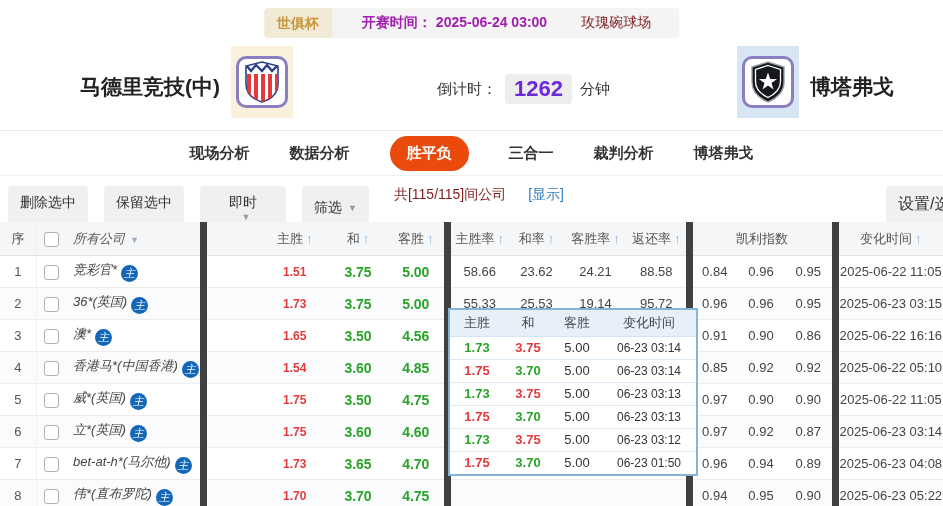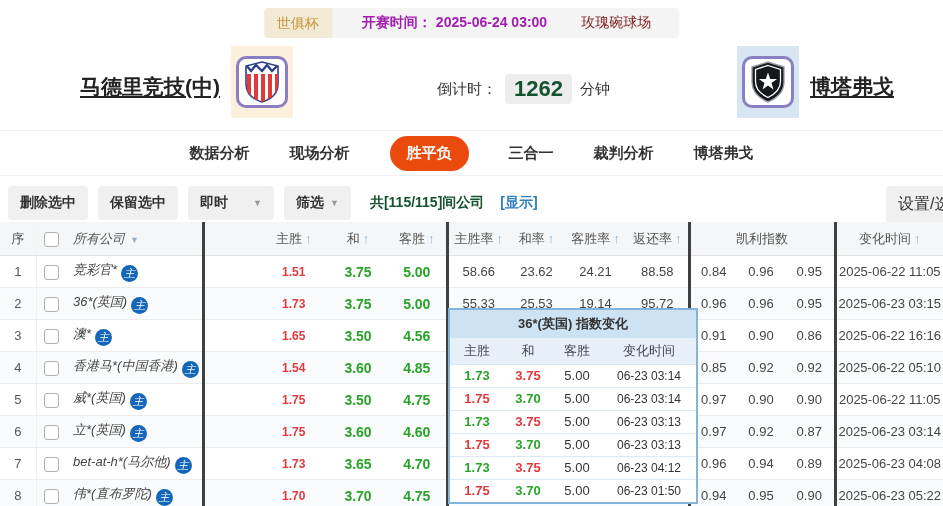--- a/index.html
+++ b/index.html
@@ -4,69 +4,69 @@
 <style>
   html,body{margin:0;padding:0;}
   body{width:943px;height:506px;overflow:hidden;position:relative;background:#fff;
        font-family:"Liberation Sans","DejaVu Sans",sans-serif;color:#333;}
 
   
   .topbar{position:absolute;top:8px;left:50%;transform:translateX(-50%);
           display:flex;align-items:center;background:#f4f4f5;border-radius:4px;
           height:30px;font-size:14px;white-space:nowrap;}
   .badge{background:#f1ead4;color:#c9953a;padding:0 13px;height:30px;line-height:30px;
-         border-radius:4px 0 0 4px;font-weight:normal;}
+         border-radius:4px 0 0 4px;font-weight:bold;}
   .kick{font-weight:bold;color:#a21caf;margin:0 30px;}
   .kick span{margin-right:4px;}
   .venue{color:#7f1d1d;margin-right:28px;}
 
   
-  .team-name{position:absolute;top:73px;font-size:21px;font-weight:bold;color:#222;text-decoration:underline;}
+  .team-name{position:absolute;top:73px;font-size:21px;font-weight:bold;color:#222;}
   .team-name.home{left:80px;}
   .team-name.away{left:810px;}
   .logo-tile{position:absolute;top:46px;width:62px;height:72px;display:flex;
              align-items:center;justify-content:center;}
   .logo-tile.home{left:231px;background:#fbf0dc;}
   .logo-tile.away{left:737px;background:#d8e6f3;}
   .logo-box{width:52px;height:52px;background:#fff;border:3px solid #8a7fc2;border-radius:10px;
             display:flex;align-items:center;justify-content:center;box-sizing:border-box;}
 
   .countdown{position:absolute;left:437px;top:74px;display:flex;align-items:center;
              font-size:15px;color:#333;}
   .cd-value{background:#ededee;border-radius:4px;padding:2px 9px;margin:0 8px;
-            color:#14532d;font-weight:bold;font-size:22px;}
+            color:#6d28d9;font-weight:bold;font-size:22px;}
 
   
   .tabs{position:absolute;top:130px;left:0;width:943px;height:46px;border-top:1px solid #ececec;
         border-bottom:1px solid #f0f0f0;display:flex;align-items:center;justify-content:center;
         gap:40px;font-size:15px;font-weight:bold;color:#333;box-sizing:border-box;background:#fff;}
   .tab{cursor:pointer;padding:7px 0;}
   .tab.active{background:#ea4b0d;color:#fff;border-radius:18px;padding:8px 17px;}
 
   
-  .toolbar{position:absolute;top:186px;left:8px;display:flex;align-items:center;gap:10px;
-           font-size:14px;color:#333;font-weight:bold;}
+  .toolbar{position:absolute;top:186px;left:8px;display:flex;gap:16px;
+           font-size:14px;color:#333;}
   .tbtn{background:#f0f0f1;border-radius:4px;padding:8px 12px;cursor:pointer;white-space:nowrap;}
   .dd{display:flex;align-items:center;}
-  .dd.wide{width:62px;justify-content:space-between;}
+  .dd.wide{width:62px;justify-content:space-between;flex-direction:column;}
   .caret{color:#999;font-size:9px;margin-left:6px;}
-  .count{margin-left:9px;color:#14532d;}
+  .count{margin-left:9px;color:#7f1d1d;}
   .showlink{color:#2f7fc1;margin-left:6px;cursor:pointer;text-decoration:none;}
   .settings{position:absolute;top:186px;left:886px;}
 
   
   .odds-table{position:absolute;top:222px;left:0;width:943px;border-collapse:collapse;
               table-layout:fixed;font-size:13px;color:#444;}
   .odds-table thead th{height:33px;background:#f5f6f7;font-weight:normal;color:#555;
                        border-bottom:1px solid #e3e3e3;text-align:center;padding:0;}
   .odds-table tbody td{height:31px;border-bottom:1px solid #ededee;text-align:center;padding:0;}
   .odds-table tbody tr:nth-child(even){background:#fafbfc;}
   .c-no{color:#555;}
   .c-company{text-align:left !important;padding-left:7px !important;font-style:italic;}
-  .v-strong{border-left:3px solid #404040;}
+  .v-strong{border-left:7px solid #404040;}
   .v-lite{border-left:1px solid #f0f0f0;}
   .colhome{padding-left:55px !important;}
   .odhome{color:#e4393c;font-weight:bold;font-size:12px;}
   .odgreen{color:#28a428;font-weight:bold;font-size:14px;}
   .c-time{font-size:13px;color:#444;}
   .arr{color:#7fb0da;font-weight:bold;margin-left:3px;}
   .hcaret{color:#9bb0c4;font-size:9px;margin-left:5px;}
   .cb{display:inline-block;width:15px;height:15px;border:1px solid #b0b0b0;border-radius:3px;
       background:#fff;vertical-align:middle;cursor:pointer;box-sizing:border-box;}
   .mbadge{display:inline-block;width:17px;height:17px;line-height:17px;border-radius:50%;
@@ -135,22 +135,22 @@
     <svg width="38" height="42" viewBox="0 0 38 42">
       <path d="M19 1 L35 6 V21 Q35 34 19 41 Q3 34 3 21 V6 Z" fill="#17181c" stroke="#9aa0a8" stroke-width="1.4"></path>
       <path d="M19 4.5 L31.5 8.5 V20.5 Q31.5 30.5 19 36.5 Q6.5 30.5 6.5 20.5 V8.5 Z" fill="none" stroke="#ffffff" stroke-width="1.3"></path>
       <polygon fill="#ffffff" points="19,11.5 21.2,18 28,18.1 22.5,22.1 24.5,28.6 19,24.6 13.5,28.6 15.5,22.1 10,18.1 16.8,18"></polygon>
     </svg>
   </div>
 </div>
 <div class="team-name away">博塔弗戈</div>
 
 <nav class="tabs" id="tab-bar">
+    <div class="tab">现场分析</div>
     <div class="tab">数据分析</div>
-    <div class="tab">现场分析</div>
     <div class="tab active">胜平负</div>
     <div class="tab">三合一</div>
     <div class="tab">裁判分析</div>
     <div class="tab">博塔弗戈</div>
   </nav>
 
 <div class="toolbar">
   <div class="tbtn">删除选中</div>
   <div class="tbtn">保留选中</div>
   <div class="tbtn dd wide">
@@ -325,21 +325,20 @@
         <td class="c-rate"></td>
         <td class="v-strong c-kelly">0.94</td>
         <td class="c-kelly">0.95</td>
         <td class="c-kelly">0.90</td>
         <td class="v-strong c-time">2025-06-23 05:22</td>
       </tr>
     </tbody>
 </table>
 
 <div class="popup">
-  <div class="popup-title">36*(英国) 指数变化</div>
   <div class="popup-head" id="popup-head">
       <span class="pc1">主胜</span>
       <span class="pc2">和</span>
       <span class="pc3">客胜</span>
       <span class="pc4">变化时间</span>
     </div>
   <div id="popup-body">
       <div class="popup-row">
         <span class="pc1 pg">1.73</span>
         <span class="pc2 pr">3.75</span>
@@ -361,21 +360,21 @@
       <div class="popup-row">
         <span class="pc1 pr">1.75</span>
         <span class="pc2 pg">3.70</span>
         <span class="pc3 pb">5.00</span>
         <span class="pc4 pt">06-23 03:13</span>
       </div>
       <div class="popup-row">
         <span class="pc1 pg">1.73</span>
         <span class="pc2 pr">3.75</span>
         <span class="pc3 pb">5.00</span>
-        <span class="pc4 pt">06-23 04:12</span>
+        <span class="pc4 pt">06-23 03:12</span>
       </div>
       <div class="popup-row">
         <span class="pc1 pr">1.75</span>
         <span class="pc2 pg">3.70</span>
         <span class="pc3 pb">5.00</span>
         <span class="pc4 pt">06-23 01:50</span>
       </div>
     </div>
 </div>
 

